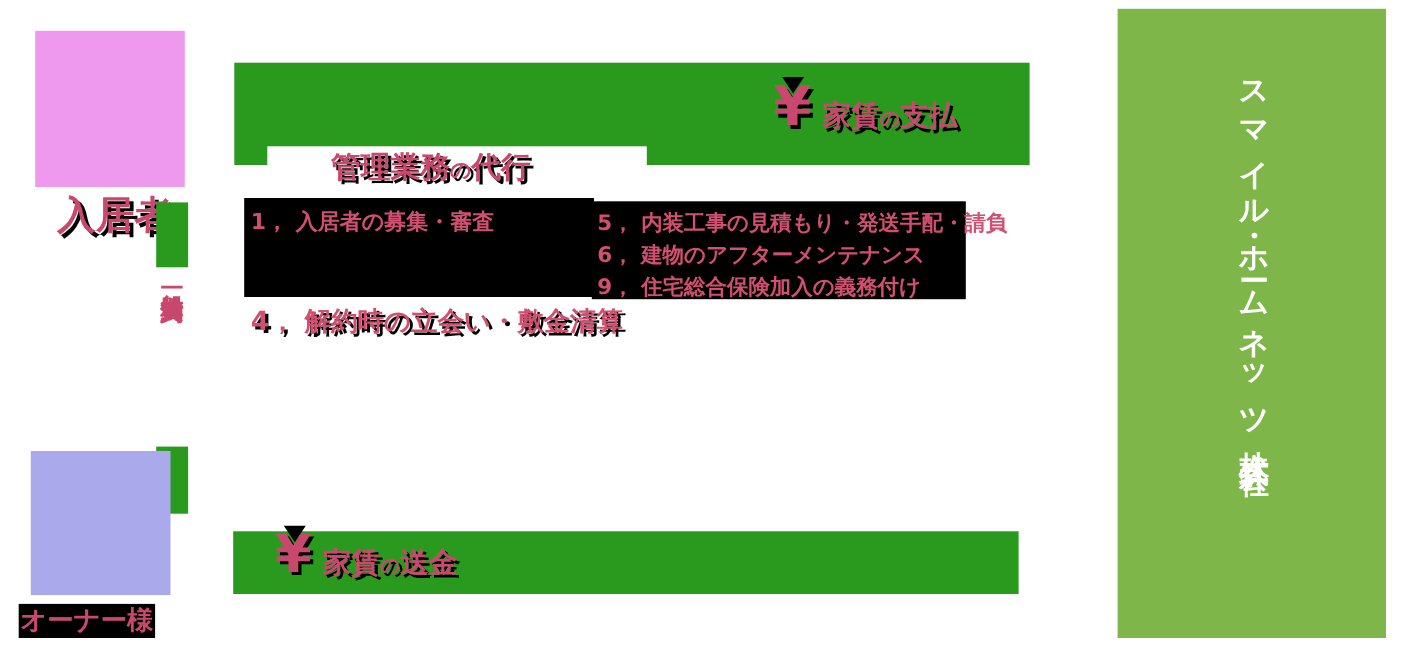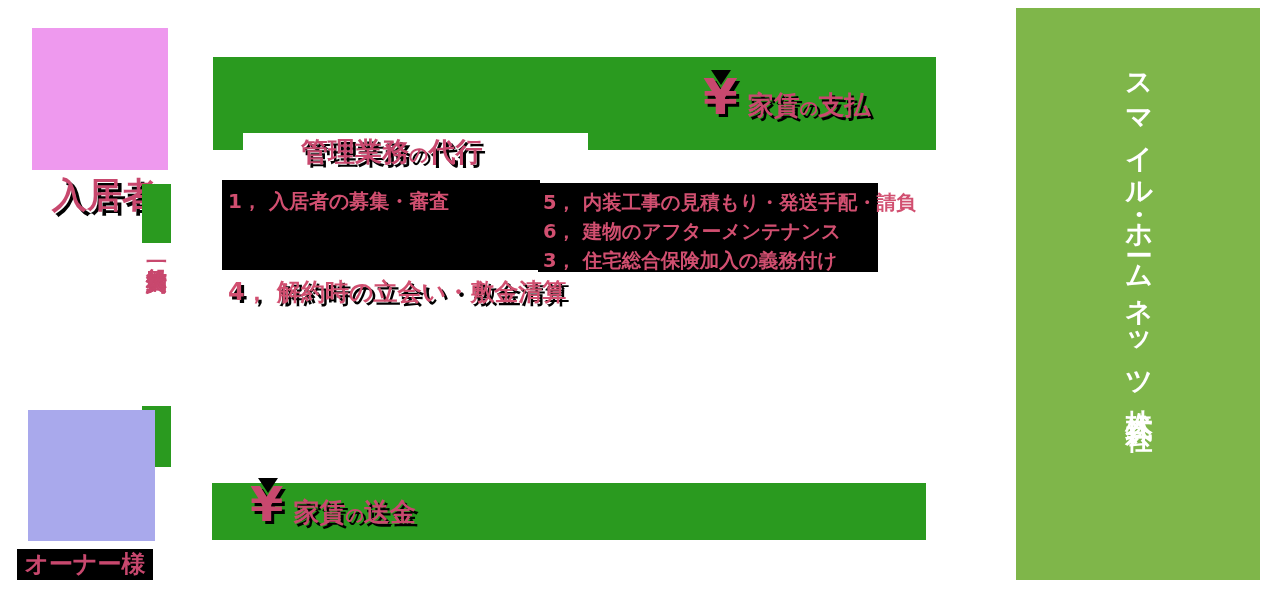--- a/index.html
+++ b/index.html
@@ -17,21 +17,21 @@
   .vbar2{top:406px;height:61px;}
   .top-bar{left:213px;top:57px;width:723px;height:93px;background:var(--arrow-green);}
   .bottom-bar{left:212px;top:483px;width:714px;height:57px;background:var(--arrow-green);}
   .bar-patch{left:243px;top:133px;width:345px;height:20px;background:#ffffff;}
   .company-panel{left:1016px;top:8px;width:244px;height:572px;background:var(--panel-green);}
 
   
   .pinktxt{color:var(--text-pink);}
   .shadow{text-shadow:3px 3px 0 var(--box-black);}
   .tenant-label{left:52px;top:172px;font-size:35px;text-shadow:4px 4px 0 var(--box-black);}
-  .owner-label{left:17px;top:549px;width:136px;height:31px;background:var(--box-black);
+  .owner-label{left:17px;top:549px;width:124px;height:31px;background:var(--box-black);
     color:var(--text-pink);font-size:24px;line-height:31px;text-align:center;white-space:nowrap;}
   .contract-label{left:145px;top:250px;font-size:21px;line-height:21.5px;
     writing-mode:vertical-rl;text-orientation:upright;letter-spacing:1px;white-space:nowrap;}
   .company-name{left:1121px;top:56px;color:#ffffff;font-size:27px;
     writing-mode:vertical-rl;text-orientation:mixed;letter-spacing:5px;white-space:nowrap;}
 
   .heading{left:254px;top:134px;white-space:nowrap;margin-left:47px;}
   .heading .big{font-size:27px;}
   .heading .small{font-size:19px;}
 
@@ -79,21 +79,21 @@
 </div>
 
 <div class="abs black-box list-left">
   <div class="row">1， 入居者の募集・審査</div>
 </div>
 <div class="abs row4 shadow">4， 解約時の立会い・敷金清算</div>
 
 <div class="abs black-box list-right">
   <div class="row">5， 内装工事の見積もり・発送手配・請負</div>
   <div class="row">6， 建物のアフターメンテナンス</div>
-  <div class="row">3， 住宅総合保険加入の義務付け</div>
+  <div class="row">9， 住宅総合保険加入の義務付け</div>
 </div>
 
 <div class="abs bottom-bar"></div>
 <div class="abs money-label money-bottom pinktxt shadow">
   <span class="yen"><span class="notch"></span><span class="glyph">¥</span></span><span class="big">家賃</span><span class="small">の</span><span class="big">送金</span>
 </div>
 
 <div class="abs company-panel"></div>
 <div class="abs company-name">スマイル・ホームネッツ株式会社</div>
 

